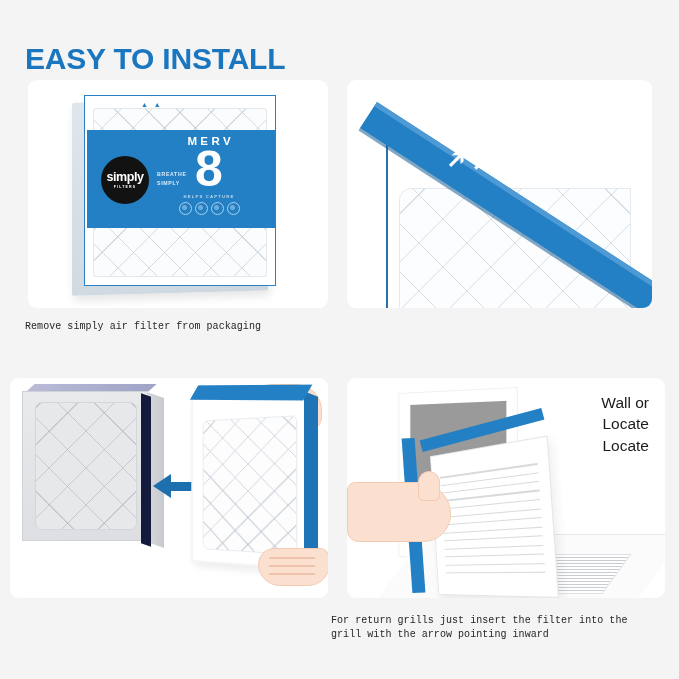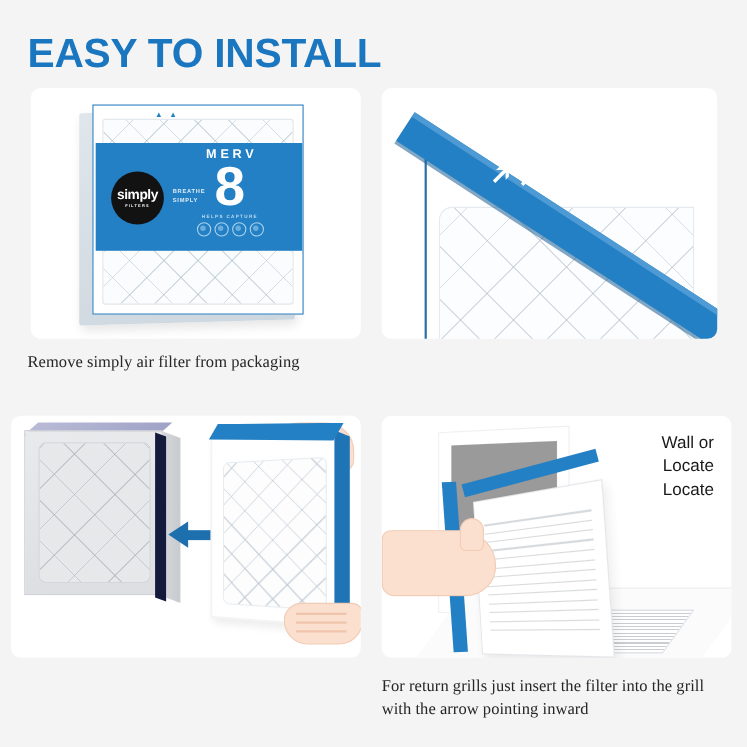--- a/index.html
+++ b/index.html
@@ -18,22 +18,22 @@
     position: relative;
     width: 679px;
     height: 679px;
     background: #f4f4f4;
   }
 
   
   .heading {
     position: absolute;
     left: 25px;
-    top: 30px;
-    font-size: 37px;
+    top: 44px;
+    font-size: 30px;
     font-weight: bold;
     letter-spacing: -0.2px;
     color: #1b76c0;
     line-height: 1;
     font-family: "Liberation Sans", sans-serif;
   }
 
   
   .panel {
     position: absolute;
@@ -41,30 +41,30 @@
     border-radius: 9px;
     overflow: hidden;
   }
   .panel-1 { left: 28px;  top: 80px;  width: 300px; height: 228px; }
   .panel-2 { left: 347px; top: 80px;  width: 305px; height: 228px; }
   .panel-3 { left: 10px;  top: 378px; width: 318px; height: 220px; }
   .panel-4 { left: 347px; top: 378px; width: 318px; height: 220px; }
 
   .caption {
     position: absolute;
-    font-size: 15px;
+    font-size: 10px;
     color: #262626;
     line-height: 1.42;
-    font-family: Liberation Serif, serif;
+    font-family: Liberation Mono, monospace;
     letter-spacing: 0.05px;
   }
   .cap-1 { left: 25px;  top: 320px; width: 310px; }
   .cap-2 { left: 347px; top: 320px; width: 300px; }
   .cap-3 { left: 22px;  top: 614px; width: 312px; }
-  .cap-4 { left: 347px; top: 614px; width: 318px; }
+  .cap-4 { left: 331px; top: 614px; width: 318px; }
 
   
   .p1-stage { position: absolute; inset: 0; }
   .p1-box {
     position: absolute;
     left: 50px; top: 15px;
     width: 200px; height: 196px;
   }
   
   .p1-depth {

